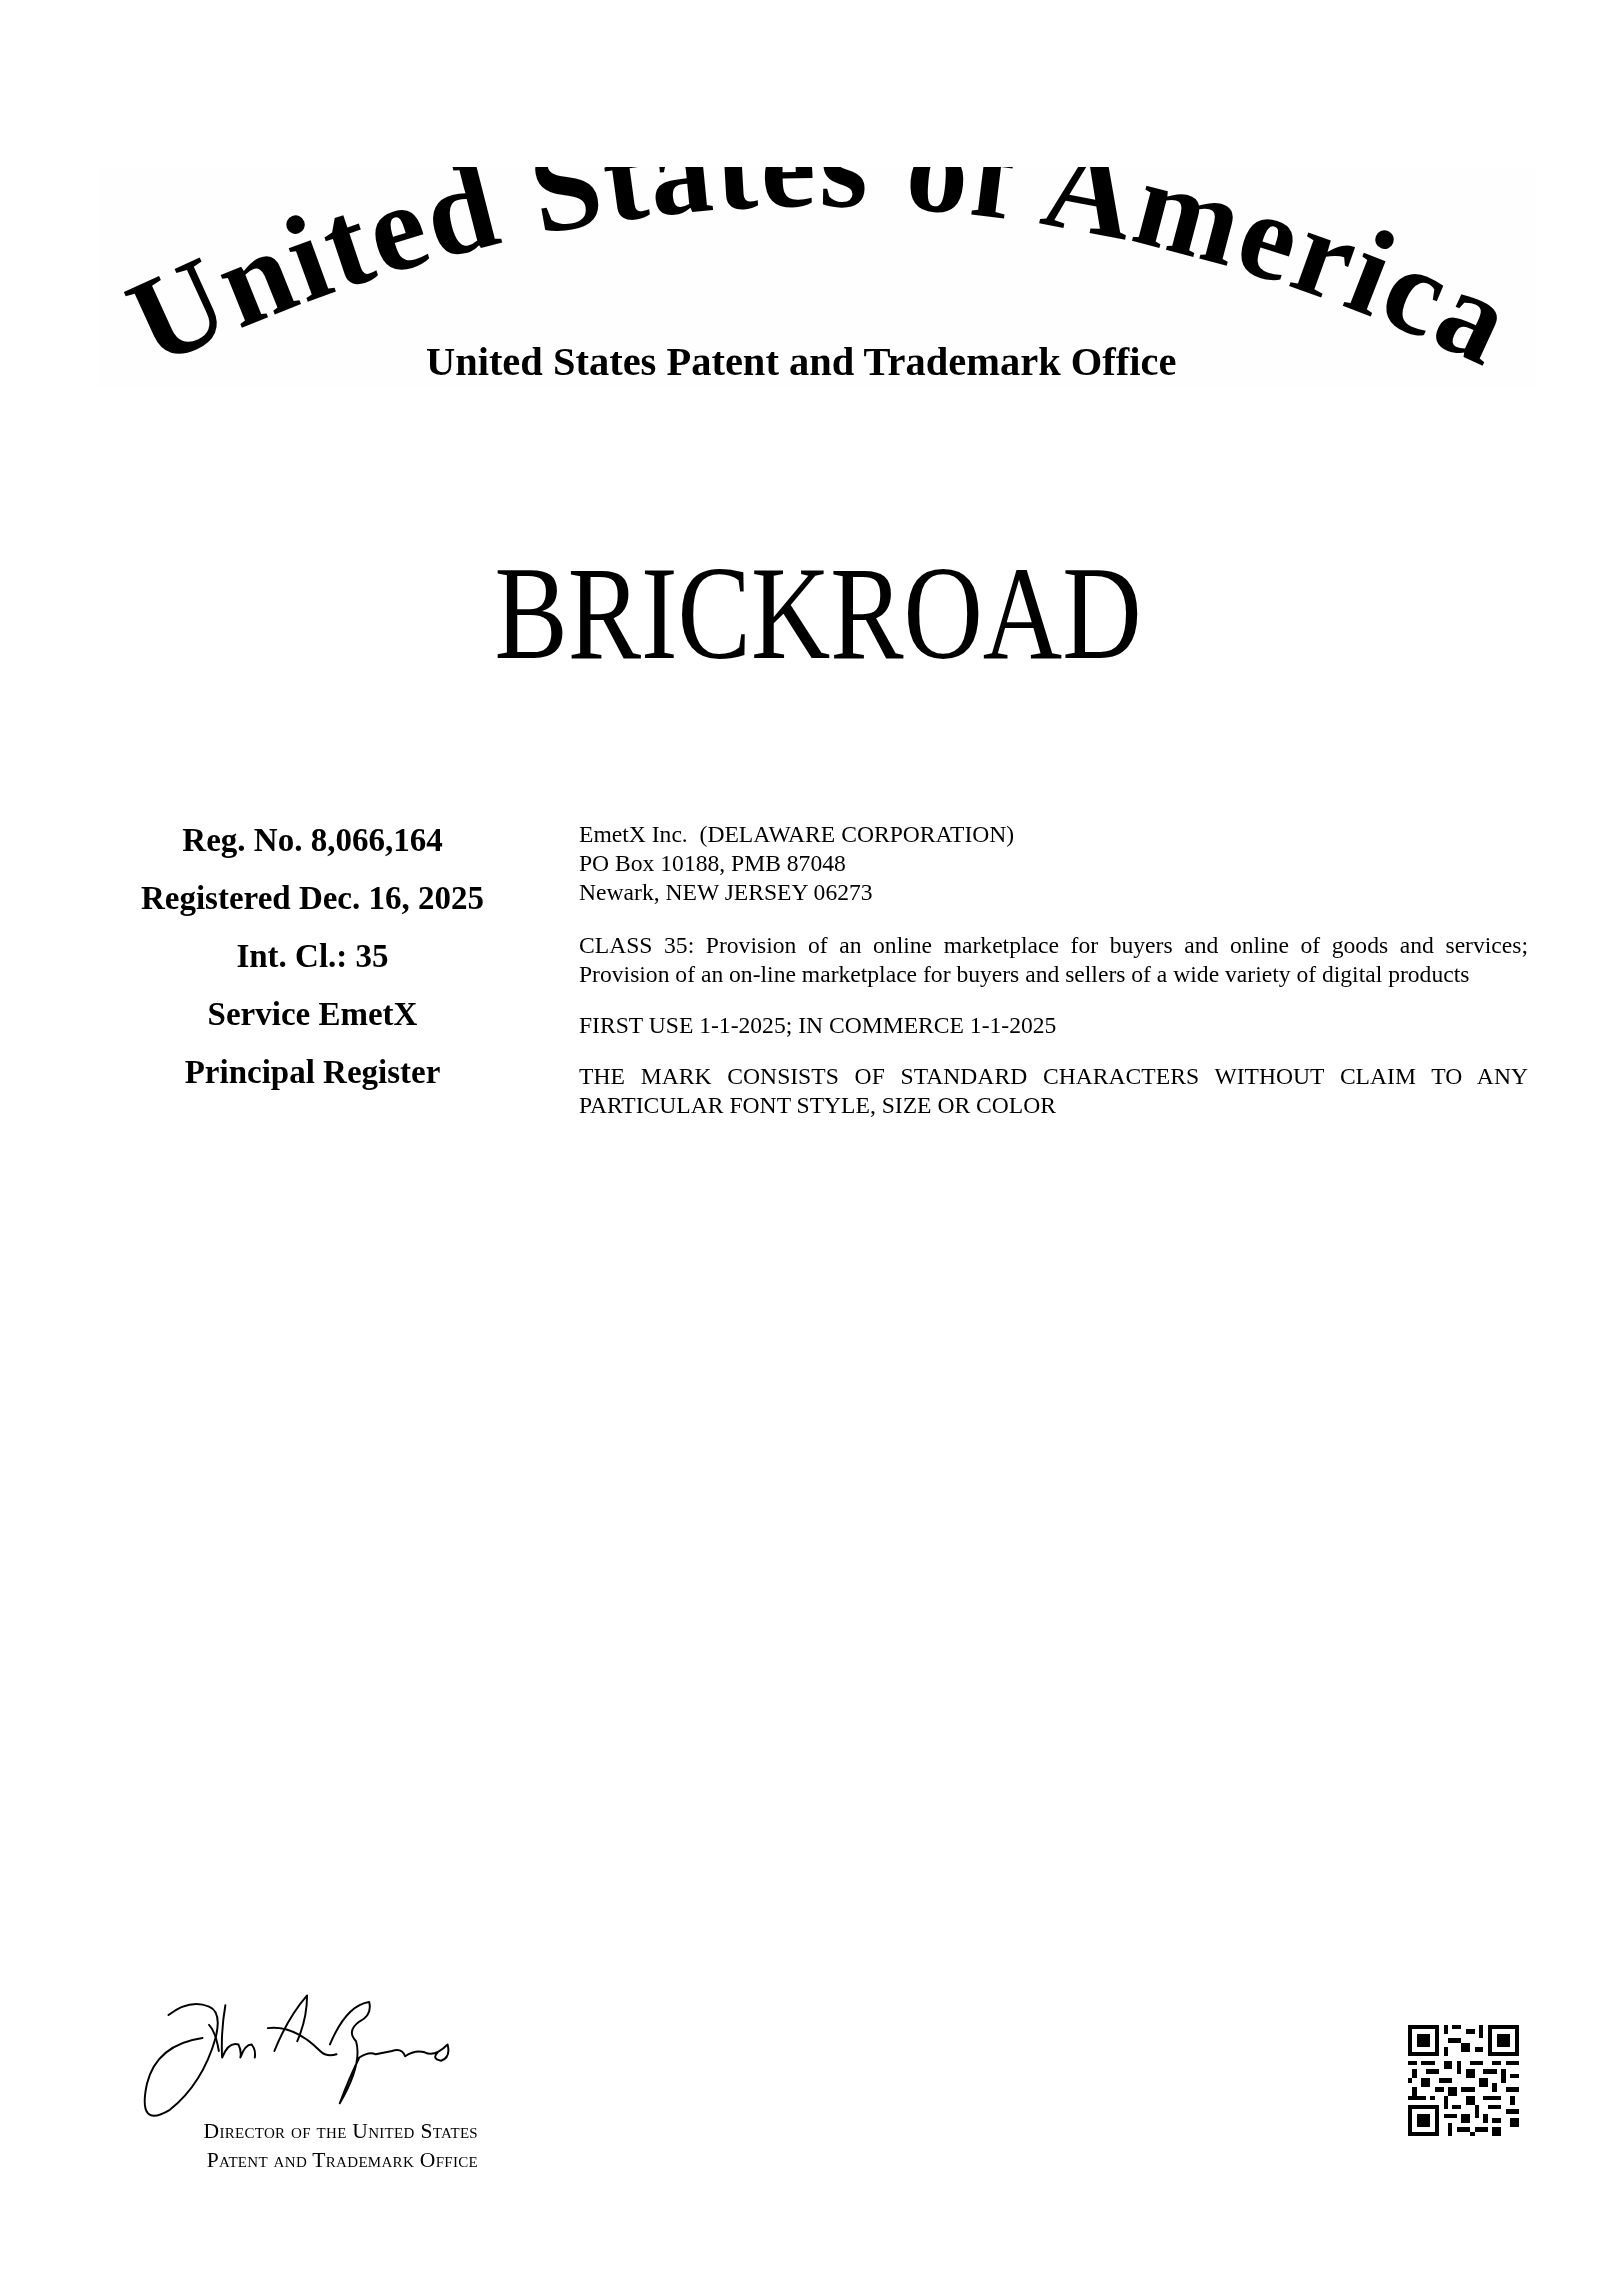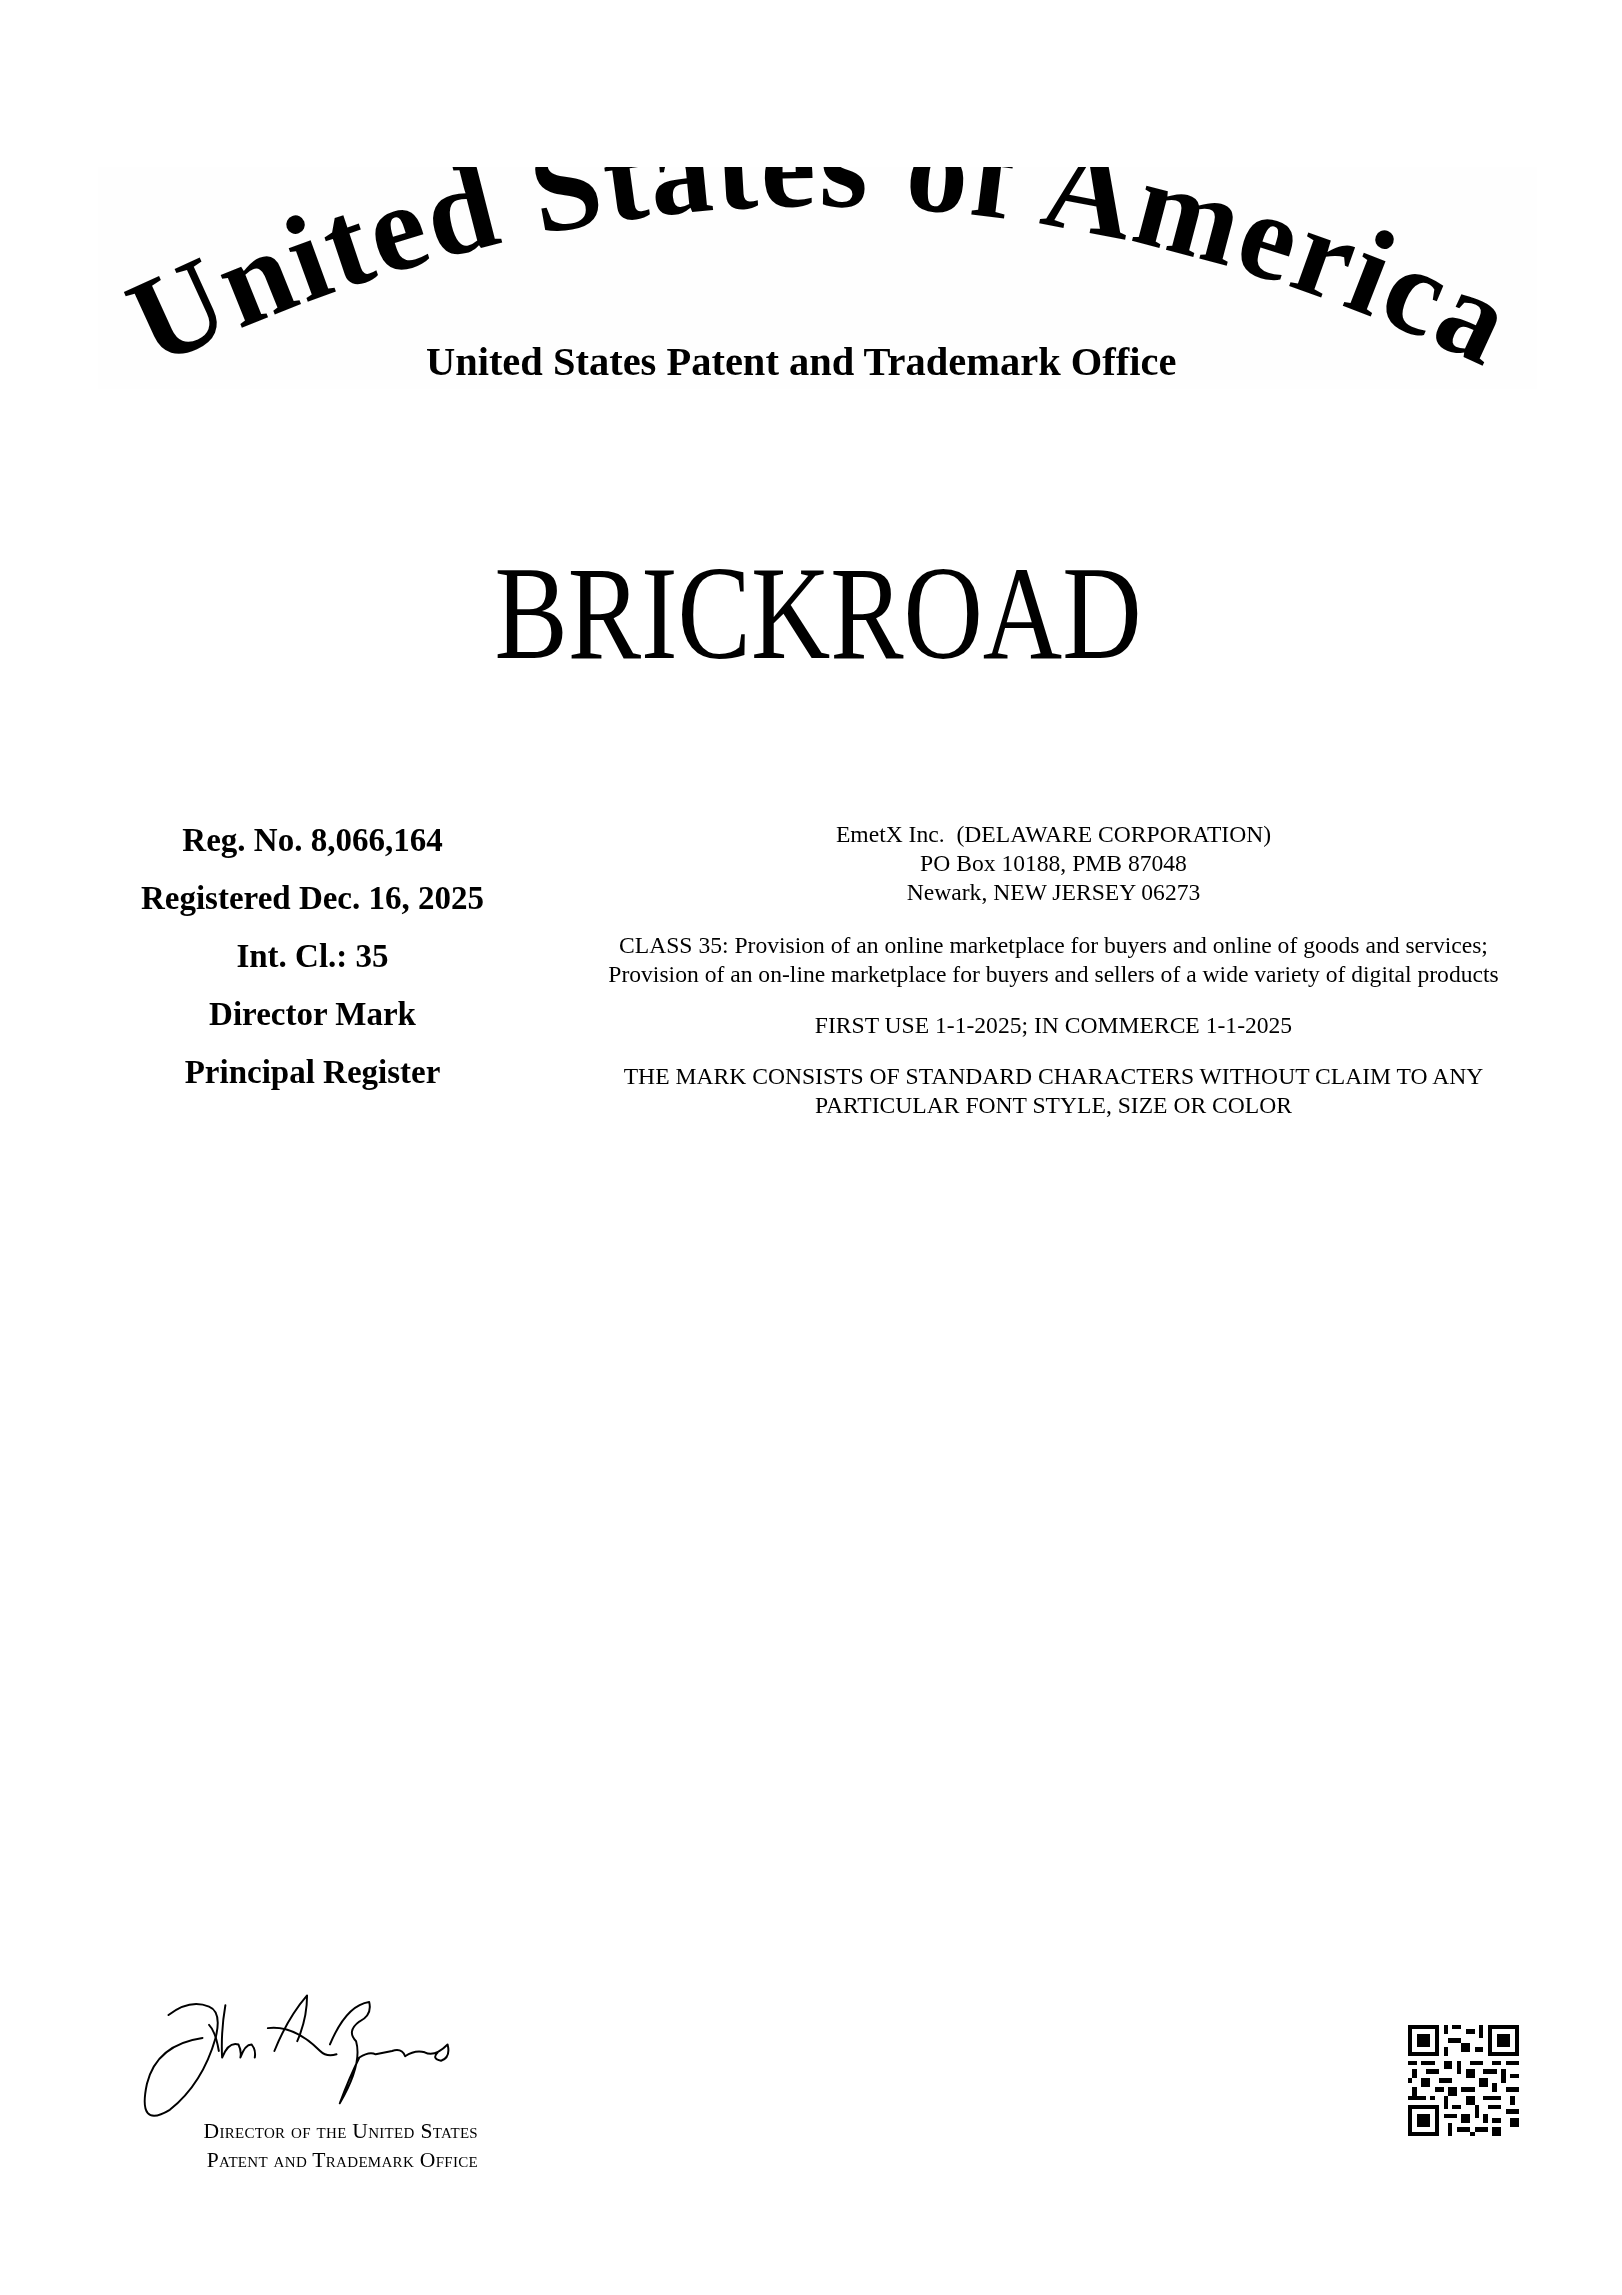--- a/index.html
+++ b/index.html
@@ -13,21 +13,21 @@
   .mark-name { position: absolute; left: 419px; top: 546px; width: 798px; text-align: center;
     font-family: "Liberation Serif", "DejaVu Serif", serif; font-size: 134px; line-height: 1; letter-spacing: 0px;
     transform: scaleX(0.82); transform-origin: center; }
 
   .left-col { position: absolute; left: 103px; top: 811px; width: 419px;
     font-family: "Liberation Serif", "DejaVu Serif", serif; font-weight: bold; font-size: 33px; line-height: 58px; }
   .left-col div { white-space: nowrap; text-align: center; }
 
   .right-col { position: absolute; left: 579px; top: 820px; width: 949px;
     font-family: "Liberation Serif", "DejaVu Serif", serif; font-size: 23.6px; line-height: 29px; }
-  .right-col p { margin: 0; text-align: center; }
+  .right-col p { margin: 0; }
   .owner p { white-space: nowrap; }
   .blk { margin-top: 22px !important; text-align: justify; }
   .blk-first { margin-top: 23.6px !important; }
 
   .signature { position: absolute; left: 111px; top: 1979px; width: 366px; height: 144px; }
   .signature svg { width: 366px; height: 144px; }
   .sig-title { position: absolute; left: 105px; top: 2117px; width: 373px; text-align: right;
     font-family: "Liberation Serif", "DejaVu Serif", serif; font-size: 21.6px; line-height: 29px; font-variant: small-caps; letter-spacing: 0.3px; }
 
   .qr { position: absolute; left: 1408px; top: 2025px; width: 111px; height: 111px; }
@@ -47,21 +47,21 @@
     <text class="sub-text" x="1075" y="318" text-anchor="middle">United States Patent and Trademark Office</text>
   </svg>
 </div>
 
 <div class="mark-name">BRICKROAD</div>
 
 <div class="left-col">
   <div>Reg. No. 8,066,164</div>
   <div>Registered Dec. 16, 2025</div>
   <div>Int. Cl.: 35</div>
-  <div>Director Mark</div>
+  <div>Service EmetX</div>
   <div>Principal Register</div>
 </div>
 
 <div class="right-col">
   <div class="owner">
     <p style="white-space:pre;">EmetX Inc.  (DELAWARE CORPORATION)</p>
     <p>PO Box 10188, PMB 87048</p>
     <p>Newark, NEW JERSEY 06273</p>
   </div>
   <p class="blk blk-first">CLASS 35: Provision of an online marketplace for buyers and online of goods and services; Provision of an on-line marketplace for buyers and sellers of a wide variety of digital products</p>

